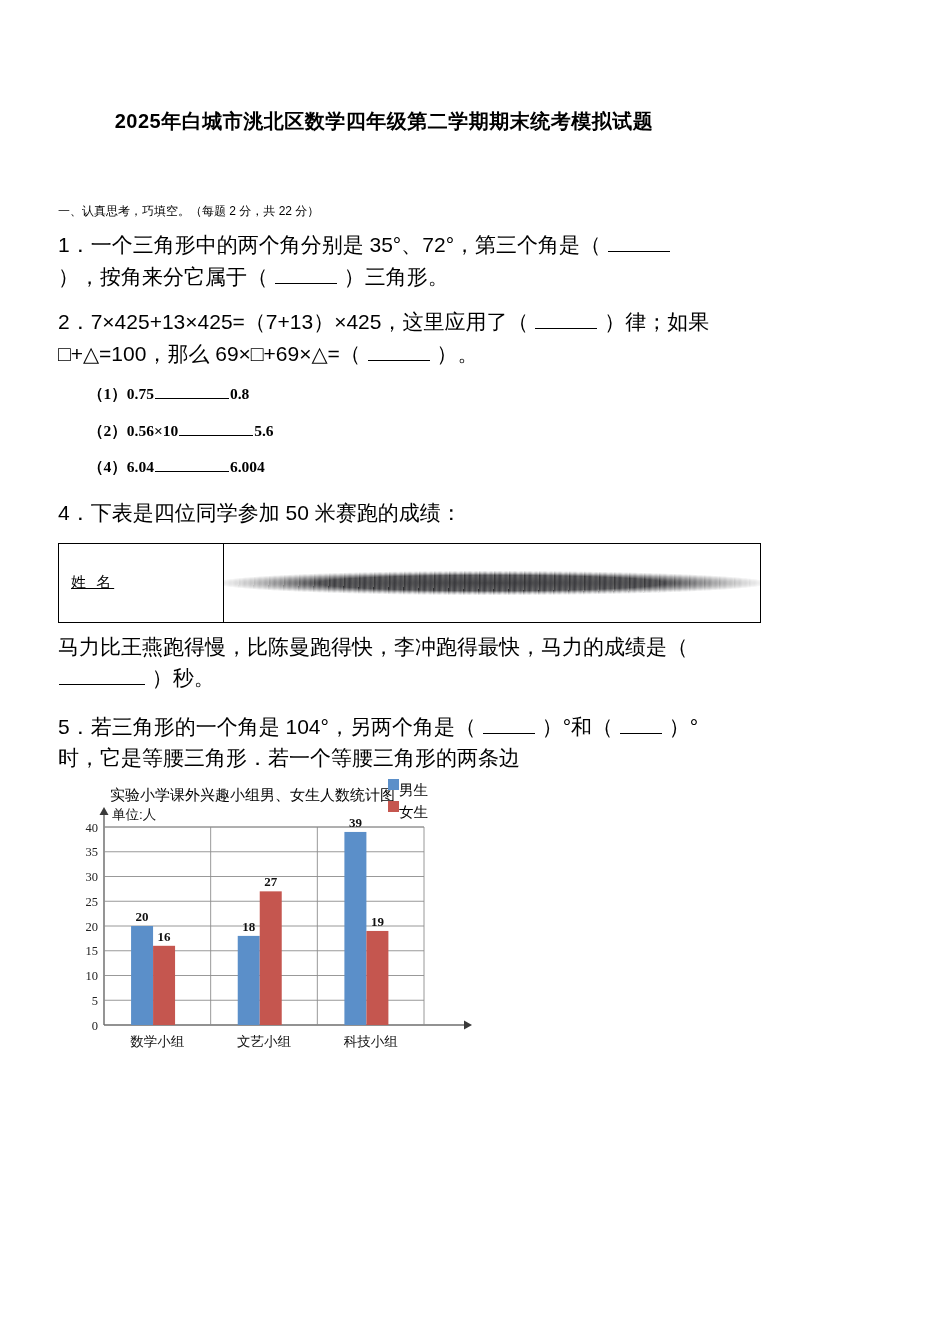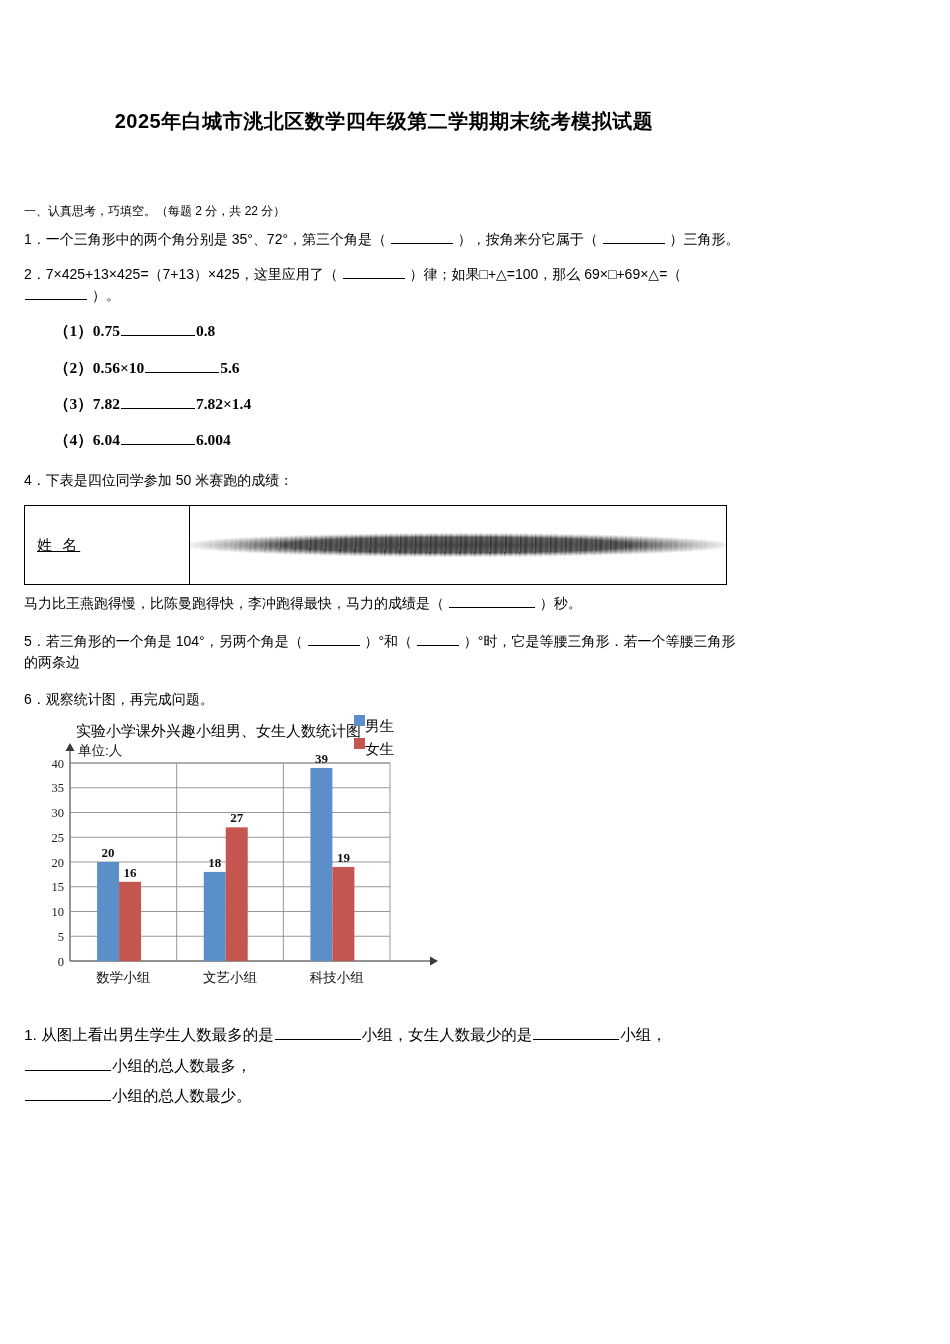--- a/index.html
+++ b/index.html
@@ -13,21 +13,21 @@
     font-family: "Liberation Serif", "DejaVu Serif", serif;
     color: #000000;
     position: relative;
     overflow: hidden;
   }
   .page {
     width: 768px;
     height: 1344px;
     position: relative;
     box-sizing: border-box;
-    padding: 0 24px;
+    padding: 0 58px;
   }
 
   
   .doc-title {
     text-align: center;
     font-size: 20px;
     font-weight: bold;
     letter-spacing: 0.5px;
     margin: 0;
     padding-top: 108px;
@@ -35,21 +35,21 @@
   }
 
   
   .sec-head {
     font-size: 12px;
     margin-top: 68px;
     line-height: 1.45;
     font-family: "Liberation Sans", "DejaVu Sans", sans-serif;
   }
   .q-line {
-    font-size: 14px;
+    font-size: 21px;
     line-height: 1.5;
     margin-top: 9px;
     font-family: "Liberation Sans", "DejaVu Sans", sans-serif;
   }
   .q-sub {
     font-size: 15.5px;
     line-height: 1.5;
     margin-top: 13px;
     margin-left: 30px;
     font-weight: bold;
@@ -166,23 +166,20 @@
   </div>
 
 
   <div class="q-sub">
     <span>（1）</span><span>0.75</span><span class="blank b-lg"></span><span>0.8</span>
   </div>
   <div class="q-sub">
     <span>（2）</span><span>0.56×10</span><span class="blank b-lg"></span><span>5.6</span>
   </div>
   <div class="q-sub">
-    <span>（3）</span><span>7.82</span><span class="blank b-lg"></span><span>7.82×1.4</span>
-  </div>
-  <div class="q-sub">
     <span>（4）</span><span>6.04</span><span class="blank b-lg"></span><span>6.004</span>
   </div>
 
   <div class="q-line" style="margin-top:19px">4．下表是四位同学参加 50 米赛跑的成绩：</div>
 
   <table class="score-table">
     <tbody>
         <tr class="name-row">
       <td class="hdr-cell">姓  名</td>
       <td class="smudge-cell" colspan="4">
@@ -199,21 +196,20 @@
   </div>
 
   <div class="q-line" style="margin-top:17px">
     <span>5．若三角形的一个角是 104°，另两个角是（</span>
     <span class="blank b-sm"></span>
     <span>）°和（</span>
     <span class="blank b-xs"></span>
     <span>）°时，它是等腰三角形．若一个等腰三角形的两条边</span>
   </div>
 
-  <div class="q-line" style="margin-top:16px">6．观察统计图，再完成问题。</div>
   <div class="chart-caption">实验小学课外兴趣小组男、女生人数统计图</div>
 
   <div class="chart-wrap">
 
     <div class="legend">
       <div class="legend-row">
         <span class="legend-swatch" id="sw-boys" style="background: rgb(91, 143, 201);"></span>
         <span>男生</span>
       </div>
       <div class="legend-row">
@@ -260,19 +256,15 @@
         <text x="192.00000000000003" y="239" font-size="13.5" fill="#111" text-anchor="middle" font-family="&quot;Liberation Sans&quot;, sans-serif">文艺小组</text>
         <line x1="245.33333333333334" y1="20" x2="245.33333333333334" y2="218" stroke="#8d8d8d" stroke-width="0.9"></line>
         <rect x="272.40000000000003" y="24.950000000000017" width="22" height="193.04999999999998" fill="#5b8fc9"></rect>
         <text x="283.40000000000003" y="19.950000000000017" font-size="13" fill="#111" text-anchor="middle" font-weight="bold" font-family="&quot;Liberation Serif&quot;, serif">39</text>
         <rect x="294.40000000000003" y="123.95" width="22" height="94.05" fill="#c5564f"></rect>
         <text x="305.40000000000003" y="118.95" font-size="13" fill="#111" text-anchor="middle" font-weight="bold" font-family="&quot;Liberation Serif&quot;, serif">19</text>
         <text x="298.6666666666667" y="239" font-size="13.5" fill="#111" text-anchor="middle" font-family="&quot;Liberation Sans&quot;, sans-serif">科技小组</text>
       </svg>
   </div>
 
-  <div class="bottom-q" style="margin-top:22px">
-    <span>1. 从图上看出男生学生人数最多的是</span><span class="blank b-xl"></span><span>小组，女生人数最少的是</span><span class="blank b-xl"></span><span>小组，</span><span class="blank b-xl"></span><span>小组的总人数最多，</span><br>
-    <span class="blank b-xl"></span><span>小组的总人数最少。</span>
-  </div>
 
 
 </div>
 
 </body></html>

